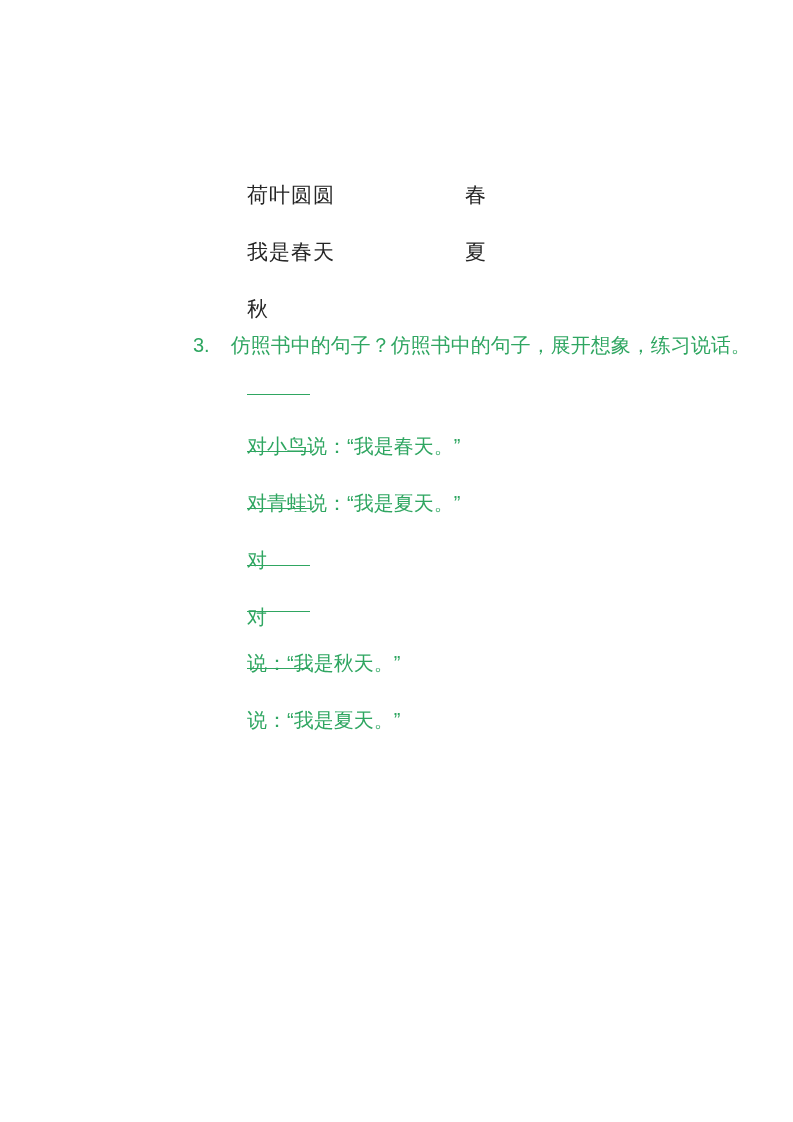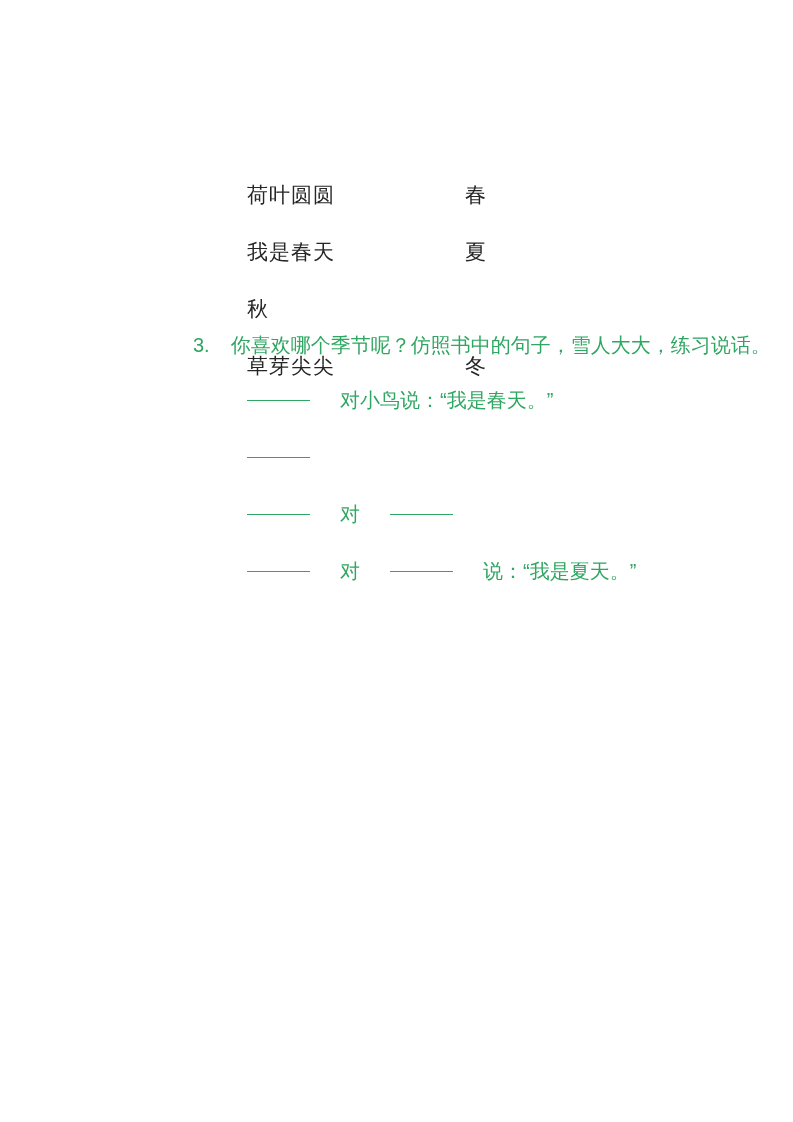--- a/index.html
+++ b/index.html
@@ -54,25 +54,26 @@
   }
 
   
   .sentences {
     position: absolute;
     left: 157px;
     top: 304px;
   }
   .sentence-line {
     display: flex;
-    align-items: center;
+    align-items: flex-start;
     height: 42px;
     font-size: 20px;
     color: #2fa661;
     white-space: nowrap;
+    flex-direction: column;
   }
   .sentence-line .seg-text {
     line-height: 42px;
   }
   .answer-blank {
     display: inline-block;
     width: 63px;
     height: 2px;
     border-bottom: 1.5px solid #2fa661;
   }
@@ -87,42 +88,40 @@
         <span class="match-left">荷叶圆圆</span>
         <span class="match-right">春</span>
       </div>
       <div class="match-row">
         <span class="match-left">我是春天</span>
         <span class="match-right">夏</span>
       </div>
       <div class="match-row">
         <span class="match-right">秋</span>
       </div>
-      <div class="match-row">
-        <span class="match-left">草芽尖尖</span>
-        <span class="match-right">冬</span>
-      </div>
     </div>
 
   <div class="question-line">
-    <span class="question-number">3.</span><span>你喜欢哪个季节呢？仿照书中的句子，雪人大大，练习说话。</span>
+    <span class="question-number">3.</span><span>仿照书中的句子？仿照书中的句子，展开想象，练习说话。</span>
   </div>
 
   <div class="sentences" id="sentences">
       <div class="sentence-line">
         <span class="answer-blank"></span>
         <span class="seg-text">对小鸟说：“我是春天。”</span>
       </div>
       <div class="sentence-line">
         <span class="answer-blank"></span>
+        <span class="seg-text">对青蛙说：“我是夏天。”</span>
       </div>
       <div class="sentence-line">
         <span class="answer-blank"></span>
         <span class="seg-text">对</span>
         <span class="answer-blank"></span>
+        <span class="seg-text">说：“我是秋天。”</span>
       </div>
       <div class="sentence-line">
         <span class="answer-blank"></span>
         <span class="seg-text">对</span>
         <span class="answer-blank"></span>
         <span class="seg-text">说：“我是夏天。”</span>
       </div>
     </div>
 
 </div>

